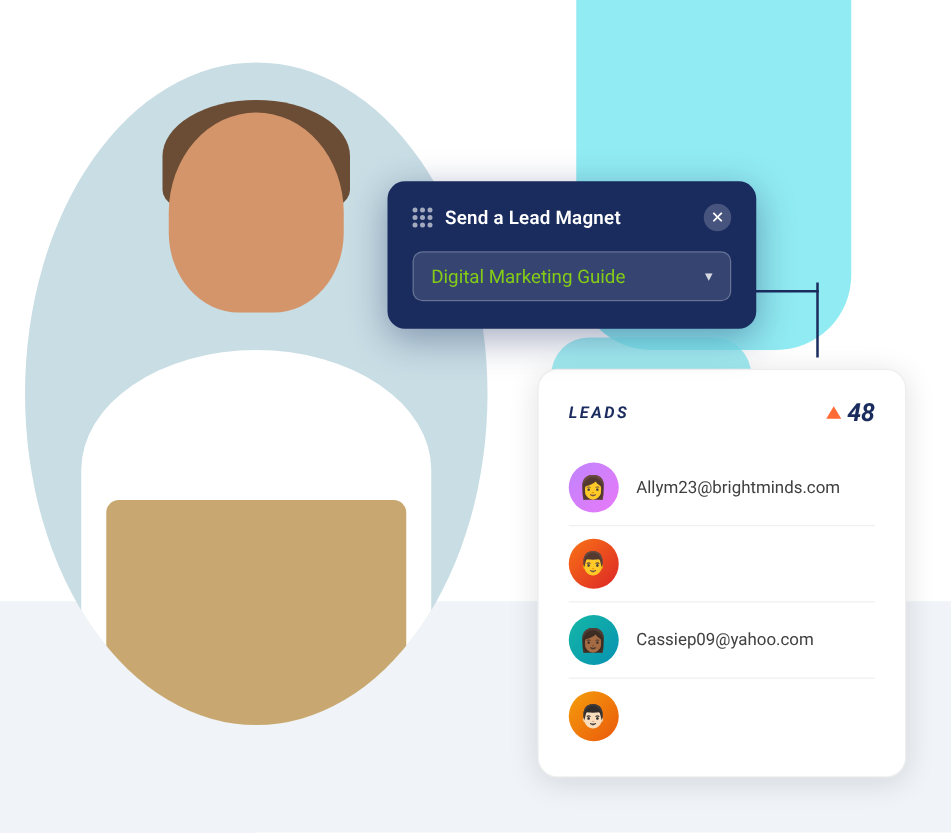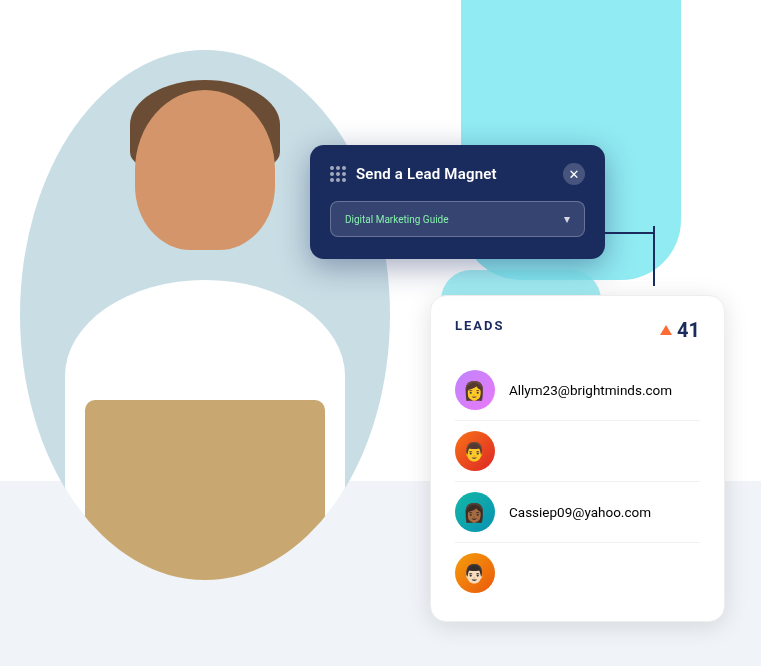--- a/index.html
+++ b/index.html
@@ -112,22 +112,22 @@
       border: 1px solid rgba(255,255,255,0.25);
       border-radius: 8px;
       padding: 10px 14px;
       display: flex;
       align-items: center;
       justify-content: space-between;
       cursor: pointer;
     }
 
     .dropdown-text {
-      color: #86efac;
-      font-size: 10px;
+      color: #84cc16;
+      font-size: 15px;
       font-weight: 400;
     }
 
     .dropdown-arrow {
       color: rgba(255,255,255,0.8);
       font-size: 12px;
     }
 
     
     .connector-line {
@@ -159,22 +159,24 @@
       background: white;
       border-radius: 16px;
       padding: 22px 24px 18px;
       z-index: 8;
       box-shadow: 0 4px 24px rgba(0,0,0,0.12);
       border: 1px solid #eee;
     }
 
     .leads-header {
       display: flex;
+      align-items: center;
       justify-content: space-between;
       margin-bottom: 18px;
+      font-style: italic;
     }
 
     .leads-title {
       font-size: 13px;
       font-weight: 700;
       letter-spacing: 2px;
       color: #1a2b5e;
       text-transform: uppercase;
     }
 
@@ -221,21 +223,21 @@
     .avatar-face {
       width: 100%;
       height: 100%;
       display: flex;
       align-items: center;
       justify-content: center;
       font-size: 18px;
     }
 
     .lead-email {
-      color: #000000;
+      color: #404040;
       font-size: 13.5px;
       font-weight: 400;
     }
 
     
     .person-photo {
       position: absolute;
       top: 50px;
       left: 20px;
       width: 370px;
@@ -343,21 +345,21 @@
       <span class="dropdown-text">Digital Marketing Guide</span>
       <span class="dropdown-arrow">▾</span>
     </div>
   </div>
 
   <div class="leads-panel">
     <div class="leads-header">
       <span class="leads-title">LEADS</span>
       <div class="leads-count">
         <div class="triangle-up"></div>
-        <span class="count-number">41</span>
+        <span class="count-number">48</span>
       </div>
     </div>
 
     <div id="lead-list">
         <div class="lead-item">
           <div class="avatar" style="background: linear-gradient(135deg, rgb(192, 132, 252), rgb(232, 121, 249));">
             <div class="avatar-face">👩</div>
           </div>
           <span class="lead-email">Allym23@brightminds.com</span>
         </div>

